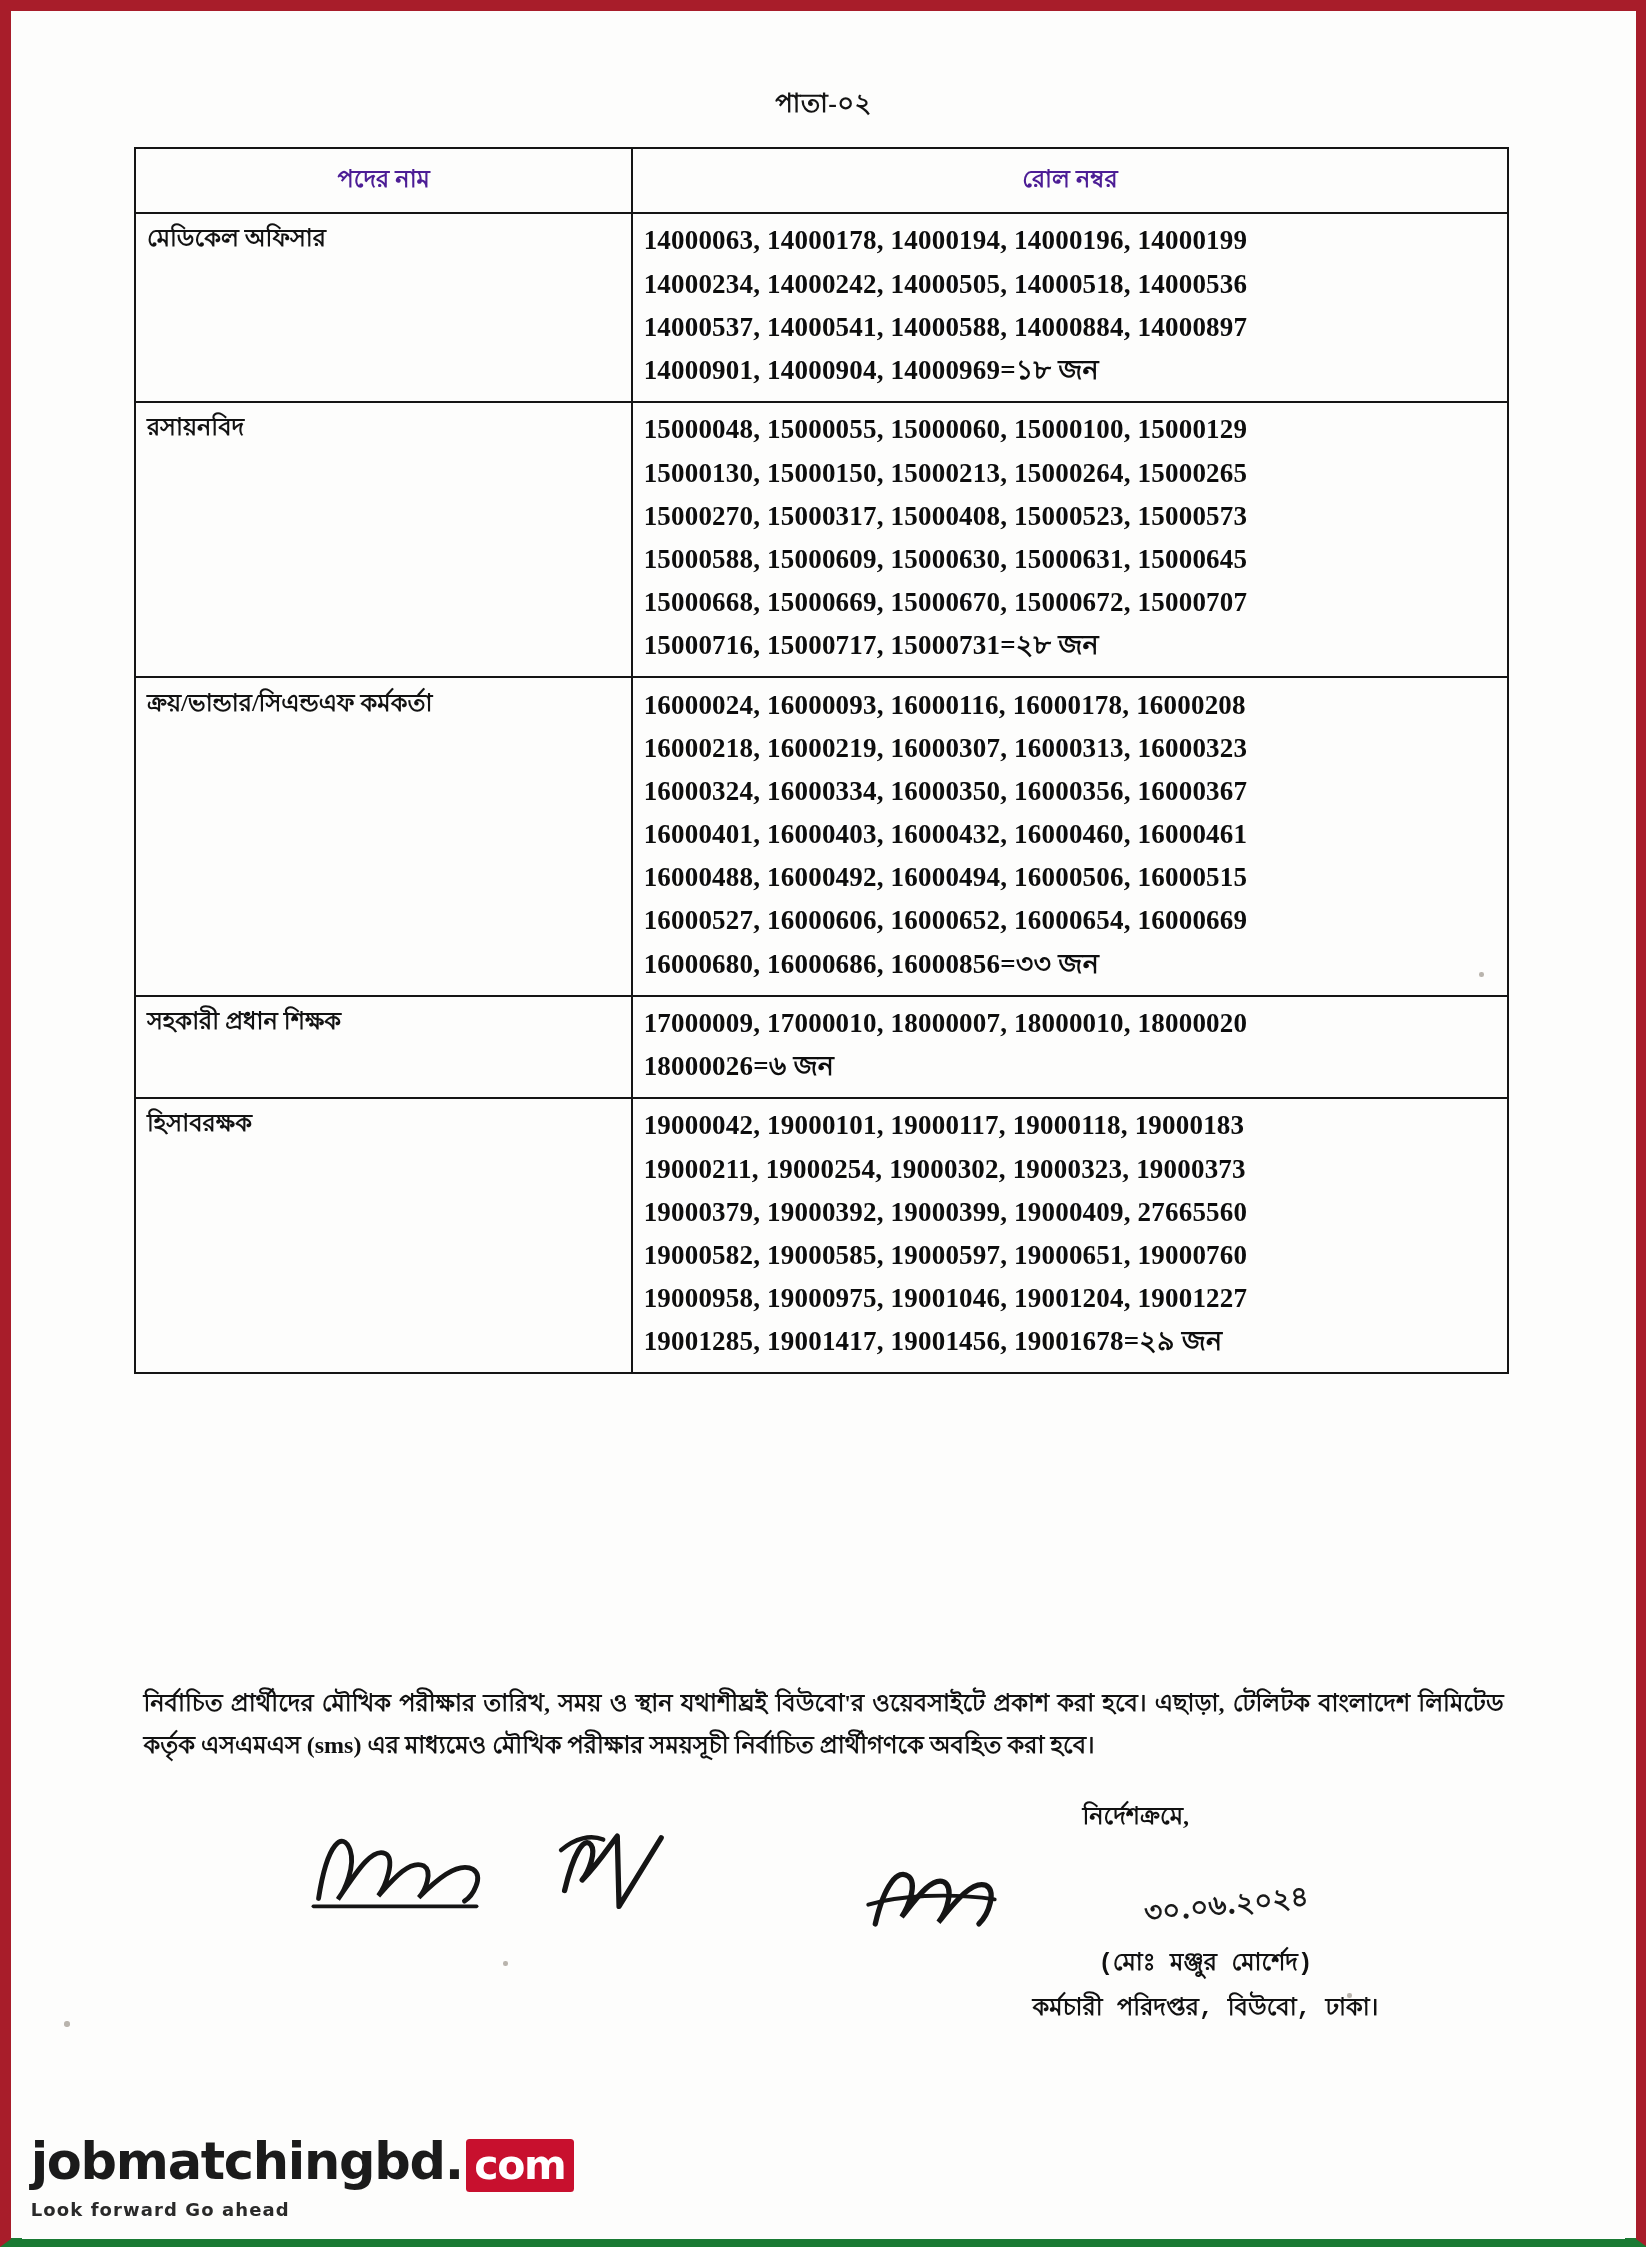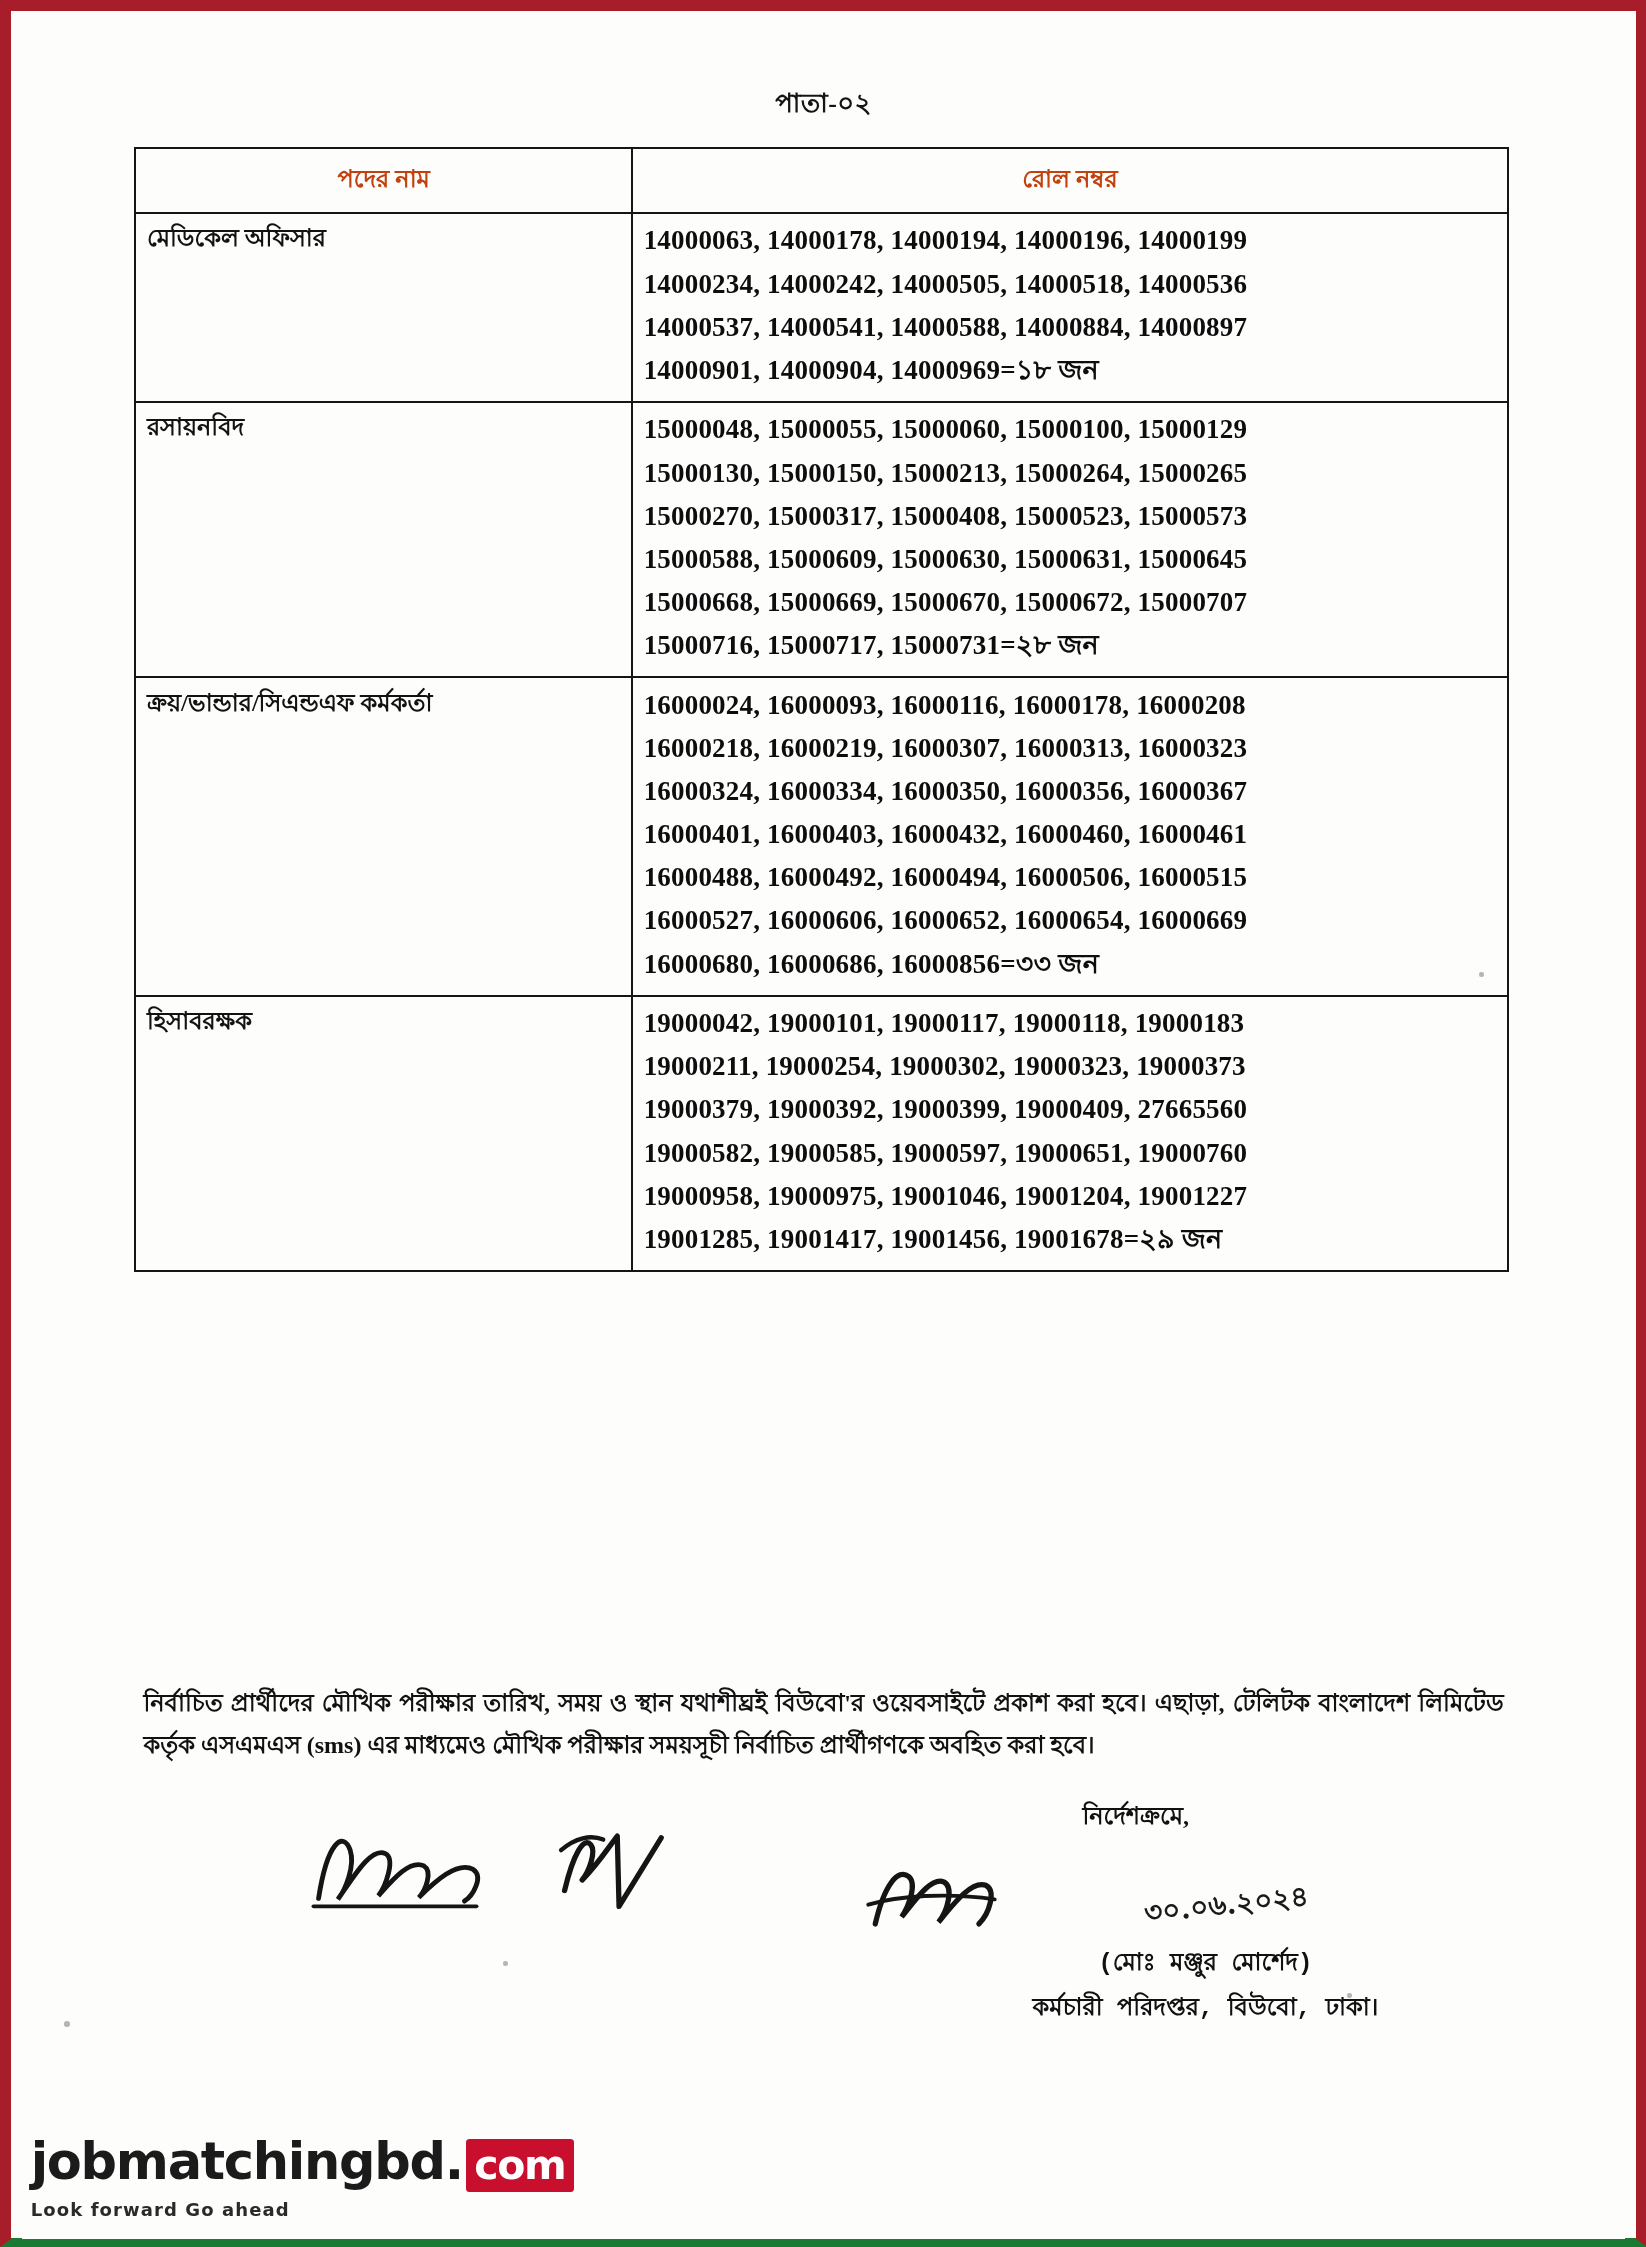--- a/index.html
+++ b/index.html
@@ -71,21 +71,21 @@
   table.roll-table td, table.roll-table th {
     border: 2.2px solid #151515;
     vertical-align: top;
     padding: 5.3px 8.8px 8.8px 10.5px;
   }
   table.roll-table th {
     text-align: center;
     font-size: 24px;
     font-weight: 700;
     padding: 10.5px 7px 12.3px 7px;
-    color: #c2410c;
+    color: #4c1d95;
   }
   col.c-post { width: 36.2%; }
   col.c-roll { width: 63.8%; }
 
   .post-name {
     font-size: 24px;
     font-weight: 600;
     line-height: 1.62;
     color: #121212;
     white-space: pre-line;
@@ -270,20 +270,31 @@
                 <span class="rl-line">16000324, 16000334, 16000350, 16000356, 16000367</span>
                 <span class="rl-line">16000401, 16000403, 16000432, 16000460, 16000461</span>
                 <span class="rl-line">16000488, 16000492, 16000494, 16000506, 16000515</span>
                 <span class="rl-line">16000527, 16000606, 16000652, 16000654, 16000669</span>
                 <span class="rl-line">16000680, 16000686, 16000856=৩৩ জন</span>
               </div>
             </td>
           </tr>
           <tr>
             <td>
+              <div class="post-name">সহকারী প্রধান শিক্ষক</div>
+            </td>
+            <td>
+              <div class="roll-list">
+                <span class="rl-line">17000009, 17000010, 18000007, 18000010, 18000020</span>
+                <span class="rl-line">18000026=৬ জন</span>
+              </div>
+            </td>
+          </tr>
+          <tr>
+            <td>
               <div class="post-name">হিসাবরক্ষক</div>
             </td>
             <td>
               <div class="roll-list">
                 <span class="rl-line">19000042, 19000101, 19000117, 19000118, 19000183</span>
                 <span class="rl-line">19000211, 19000254, 19000302, 19000323, 19000373</span>
                 <span class="rl-line">19000379, 19000392, 19000399, 19000409, 27665560</span>
                 <span class="rl-line">19000582, 19000585, 19000597, 19000651, 19000760</span>
                 <span class="rl-line">19000958, 19000975, 19001046, 19001204, 19001227</span>
                 <span class="rl-line">19001285, 19001417, 19001456, 19001678=২৯ জন</span>

